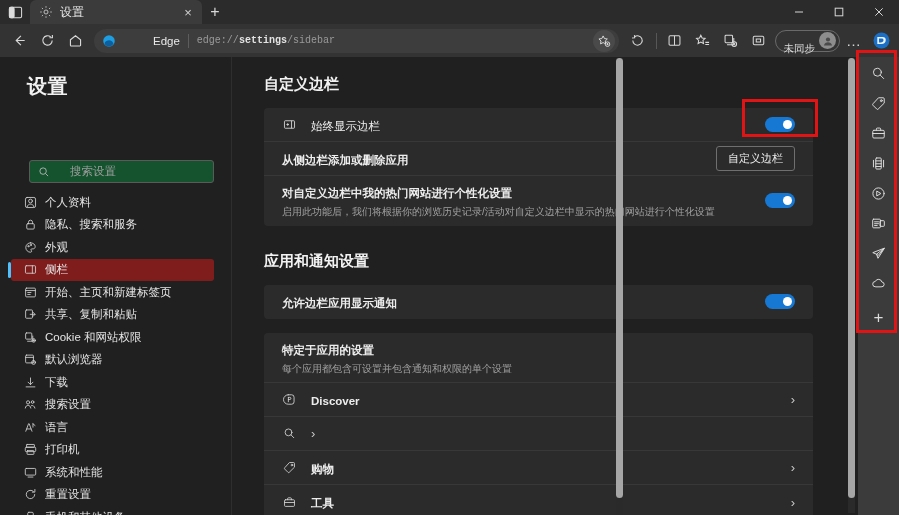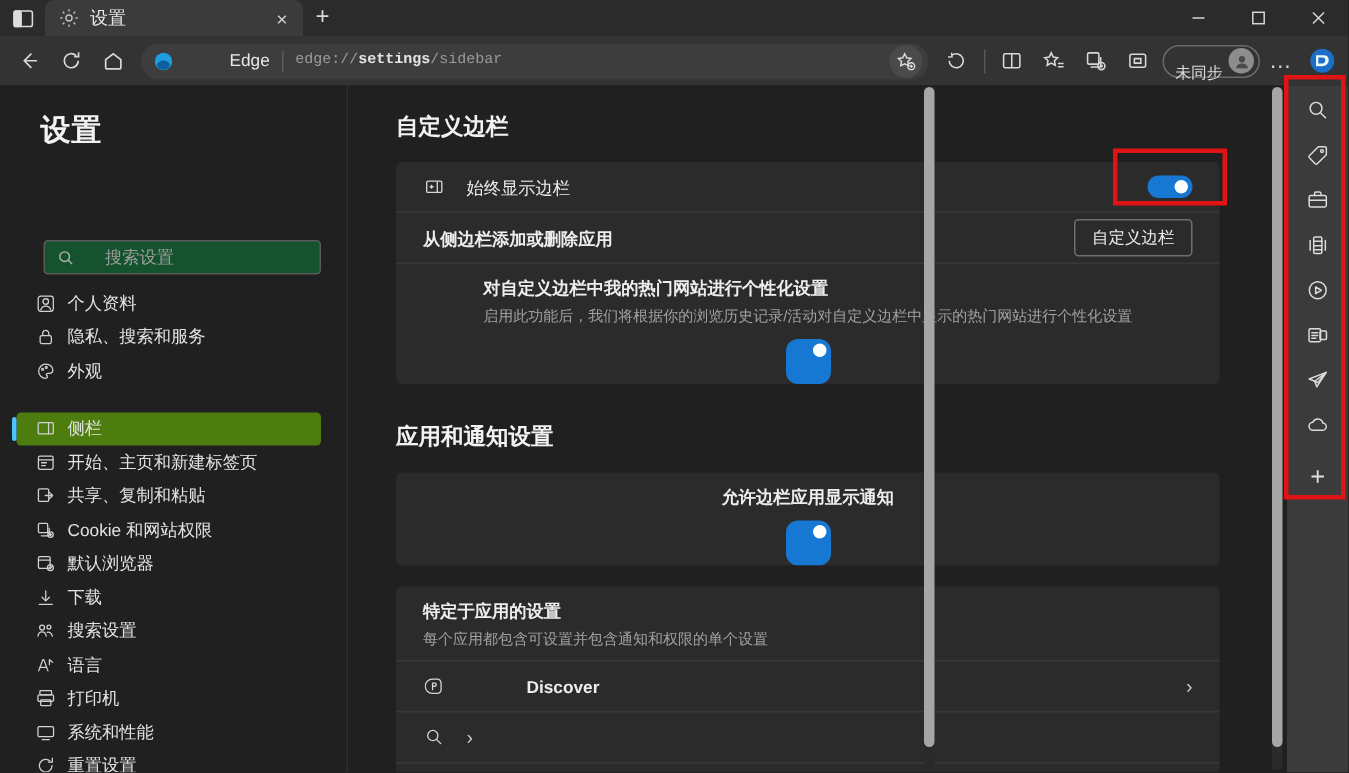--- a/index.html
+++ b/index.html
@@ -115,21 +115,21 @@
     border: 1px solid #5a5a5a; border-radius: 3px; background: #14532d;
     display: flex; align-items: center; padding: 0 8px; gap: 20px;
   }
   .nav-search svg { width: 12px; height: 12px; color: #b5b5b5; flex: 0 0 12px; }
   .nav-search-ph { font-size: 11.5px; color: #9d9d9d; }
   .nav-list { position: absolute; left: 0; top: 134px; width: 232px; }
   .nav-item {
     position: relative; height: 22.5px; display: flex; align-items: center;
     padding-left: 34px; gap: 11px; margin: 0 18px 0 11px; border-radius: 3px; text-align: right;
   }
-  .nav-item.active { background: #4d7c0f; margin-top: 16px; }
+  .nav-item.active { background: #7f1d1d; }
   .nav-item.active::before {
     content: ""; position: absolute; left: -3px; top: 3px;
     width: 2.5px; height: 16px; background: #4cc2ff; border-radius: 2px;
   }
   .nav-ico {
     position: absolute; left: 12px; width: 14px; height: 14px;
     display: flex; align-items: center; justify-content: center; color: #d2d2d2;
   }
   .nav-ico svg { width: 13px; height: 13px; }
   .nav-label { font-size: 11.5px; color: #e3e3e3; white-space: nowrap; }
@@ -144,21 +144,21 @@
     font-size: 15px; font-weight: 700; color: #f2f2f2; margin-bottom: 14px;
   }
   .sec-title.second { margin-top: 26px; }
   .card {
     background: #2b2b2b; border-radius: 4px; overflow: hidden;
   }
   .row {
     display: flex; align-items: center; min-height: 34px;
     padding: 0 18px; border-bottom: 1px solid #383838; position: relative;
   }
-  .row:last-child { border-bottom: none; flex-direction: column; }
+  .row:last-child { border-bottom: none; }
   .row-ico {
     width: 15px; flex: 0 0 15px; display: flex; align-items: center;
     justify-content: center; color: #d6d6d6; margin-right: 14px;
   }
   .row-ico svg { width: 13px; height: 13px; }
   .row-text { flex: 1; min-width: 0; padding: 7px 0; }
   .row-label { font-size: 11.5px; color: #ededed; font-weight: 600; }
   .row-label.plain { font-weight: 400; }
   .row-desc { font-size: 10px; color: #a0a0a0; margin-top: 4px; line-height: 1.35; }
   .toggle {
@@ -169,21 +169,21 @@
     position: absolute; right: 3px; top: 3px; width: 9px; height: 9px;
     border-radius: 50%; background: #ffffff;
   }
   .btn-outline {
     border: 1px solid #6f6f6f; border-radius: 3px; background: transparent;
     color: #ededed; font-size: 11px; padding: 4px 11px; font-family: inherit;
     white-space: nowrap;
   }
   .chev { color: #c8c8c8; font-size: 13px; flex: 0 0 auto; line-height: 1; }
   .app-row { min-height: 34px; }
-  .app-row .row-label { font-weight: 600; margin-left: 40px; }
+  .app-row .row-label { font-weight: 600; }
 
   
   .redbox {
     position: absolute; border: 3px solid #e01414; pointer-events: none;
     z-index: 40;
   }
   #redbox-toggle { left: 742px; top: 99px; width: 76px; height: 38px; }
   #redbox-rail   { left: 856px; top: 50px; width: 41px; height: 283px; }
 
   

